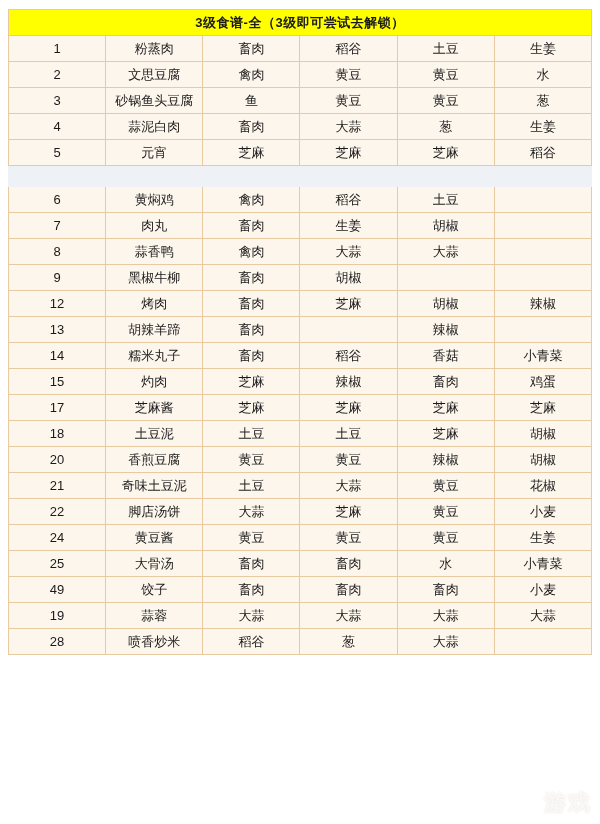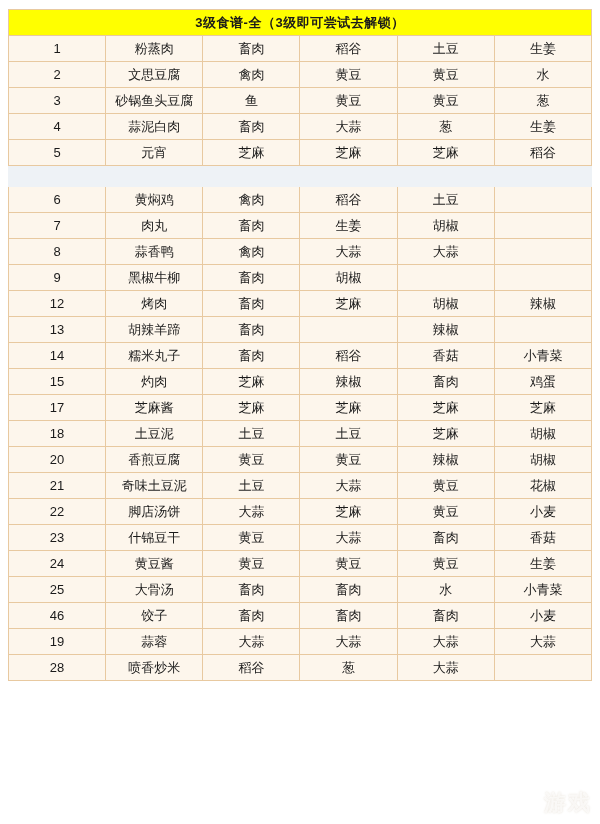--- a/index.html
+++ b/index.html
@@ -229,45 +229,37 @@
         </tr>
         <tr>
           <td class="idx">22</td>
           <td class="name">脚店汤饼</td>
           <td class="ing">大蒜</td>
           <td class="ing">芝麻</td>
           <td class="ing">黄豆</td>
           <td class="ing">小麦</td>
         </tr>
         <tr>
-          <td class="idx">23</td>
-          <td class="name">什锦豆干</td>
-          <td class="ing">黄豆</td>
-          <td class="ing">大蒜</td>
-          <td class="ing">畜肉</td>
-          <td class="ing">香菇</td>
-        </tr>
-        <tr>
           <td class="idx">24</td>
           <td class="name">黄豆酱</td>
           <td class="ing">黄豆</td>
           <td class="ing">黄豆</td>
           <td class="ing">黄豆</td>
           <td class="ing">生姜</td>
         </tr>
         <tr>
           <td class="idx">25</td>
           <td class="name">大骨汤</td>
           <td class="ing">畜肉</td>
           <td class="ing">畜肉</td>
           <td class="ing">水</td>
           <td class="ing">小青菜</td>
         </tr>
         <tr>
-          <td class="idx">46</td>
+          <td class="idx">49</td>
           <td class="name">饺子</td>
           <td class="ing">畜肉</td>
           <td class="ing">畜肉</td>
           <td class="ing">畜肉</td>
           <td class="ing">小麦</td>
         </tr>
         <tr>
           <td class="idx">19</td>
           <td class="name">蒜蓉</td>
           <td class="ing">大蒜</td>

